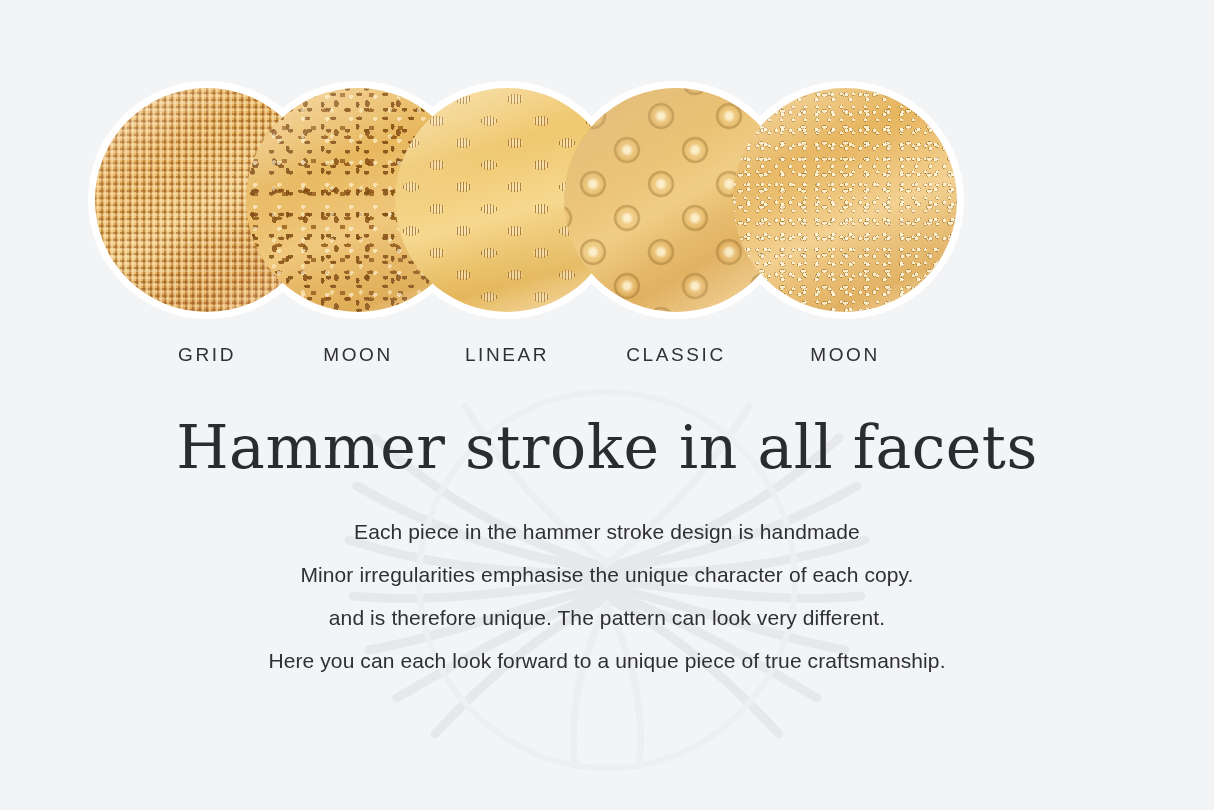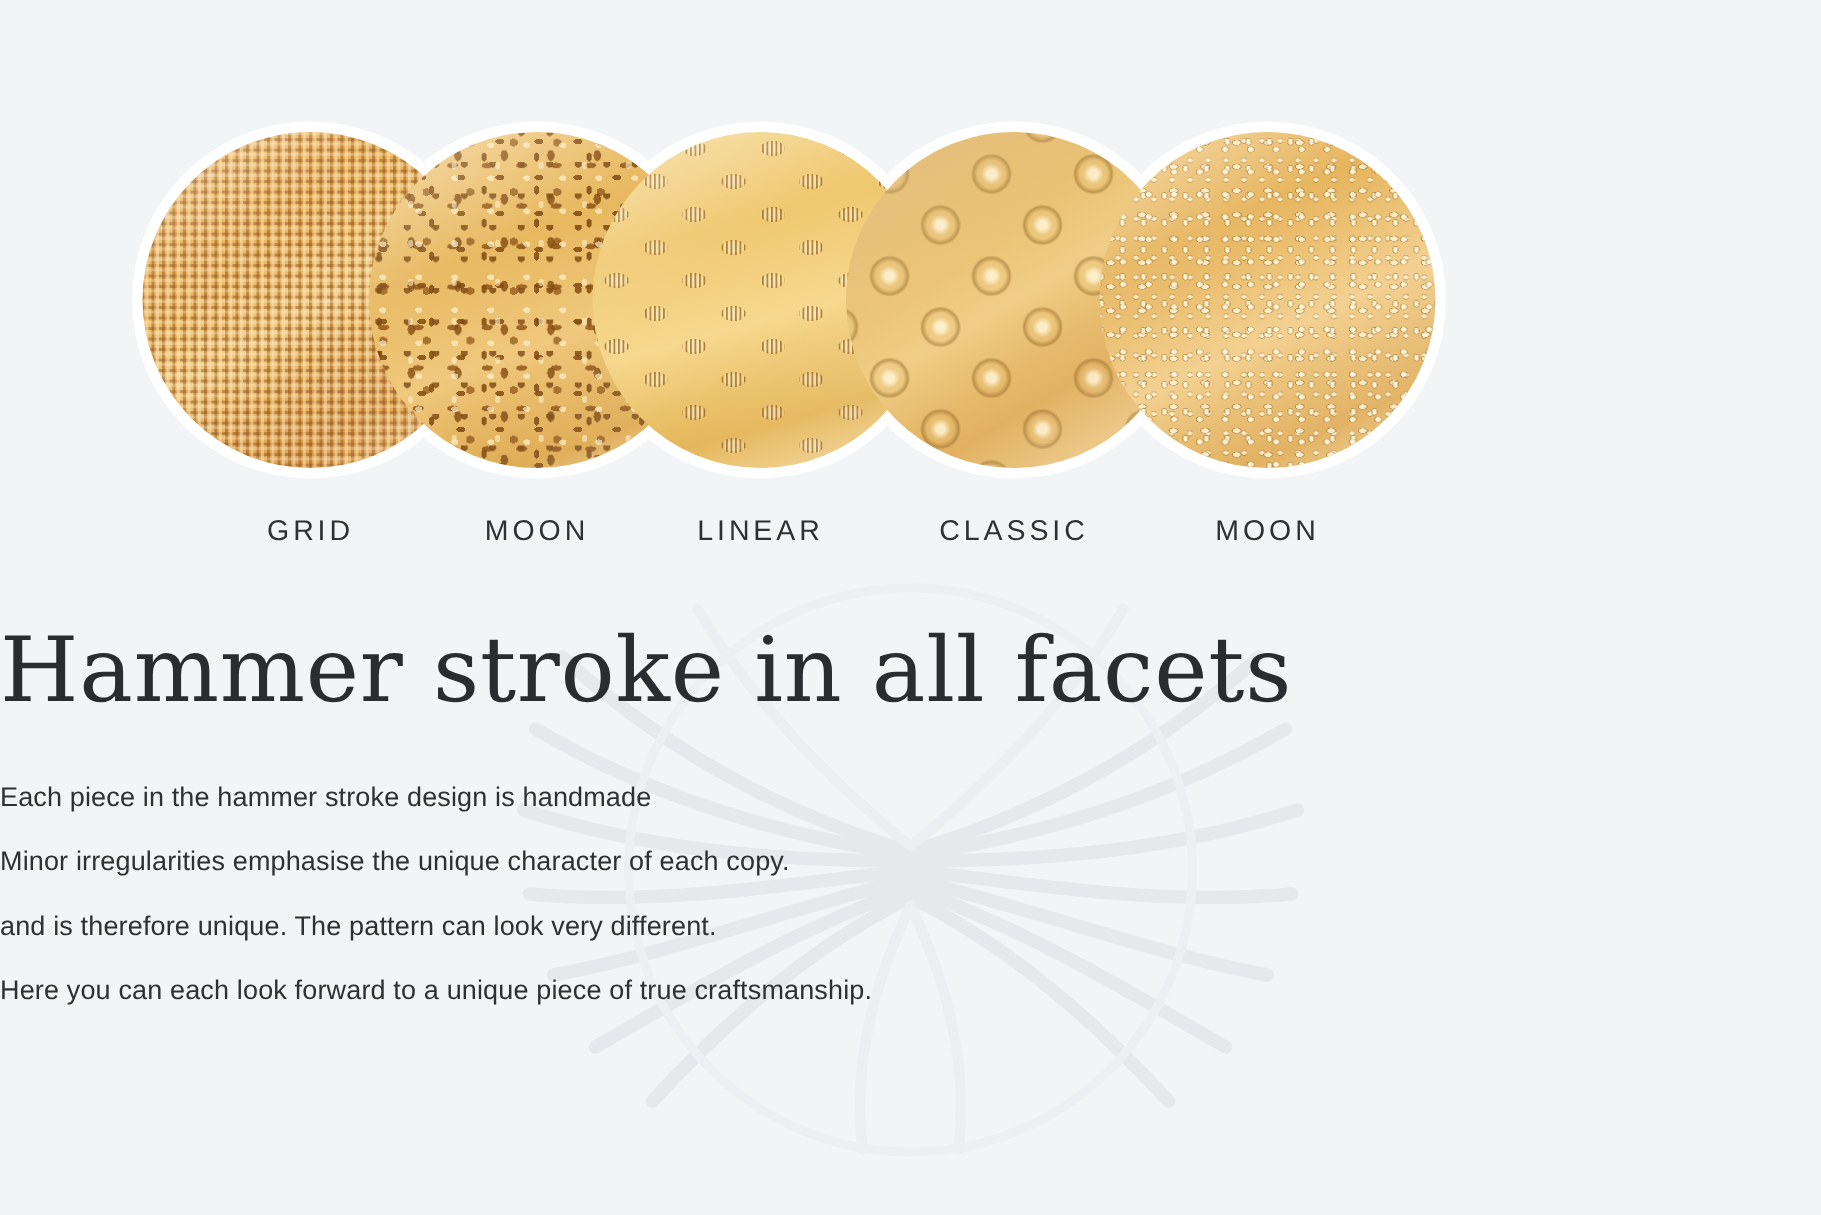--- a/index.html
+++ b/index.html
@@ -207,37 +207,38 @@
     pointer-events: none;
   }
 
   
   #content {
     position: absolute;
     left: 0;
     top: 390px;
     width: 1214px;
     z-index: 3;
+    text-align: center;
   }
   #headline {
     font-family: "DejaVu Serif", "Liberation Serif", serif;
     font-size: 60px;
     font-weight: 400;
     color: #2b2c2f;
     letter-spacing: 0.5px;
     line-height: 1.1;
     margin: 0;
     padding-top: 24px;
   }
   #body-copy {
     margin: 0;
     padding-top: 30px;
   }
   .body-line {
-    font-size: 18px;
+    font-size: 21px;
     line-height: 43px;
     color: #2f3033;
     letter-spacing: .1px;
     white-space: nowrap;
   }
 </style>
 </head>
 <body>
 
 <svg id="watermark" viewBox="0 0 700 460" aria-hidden="true">

